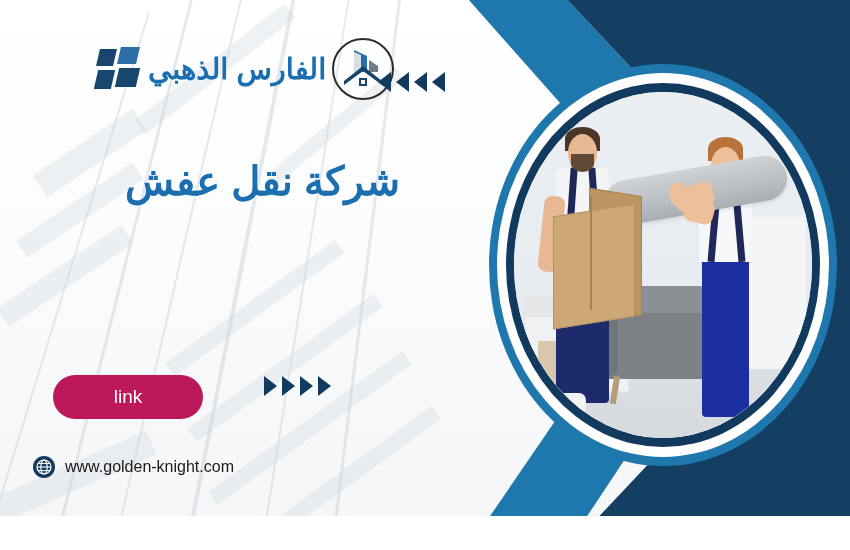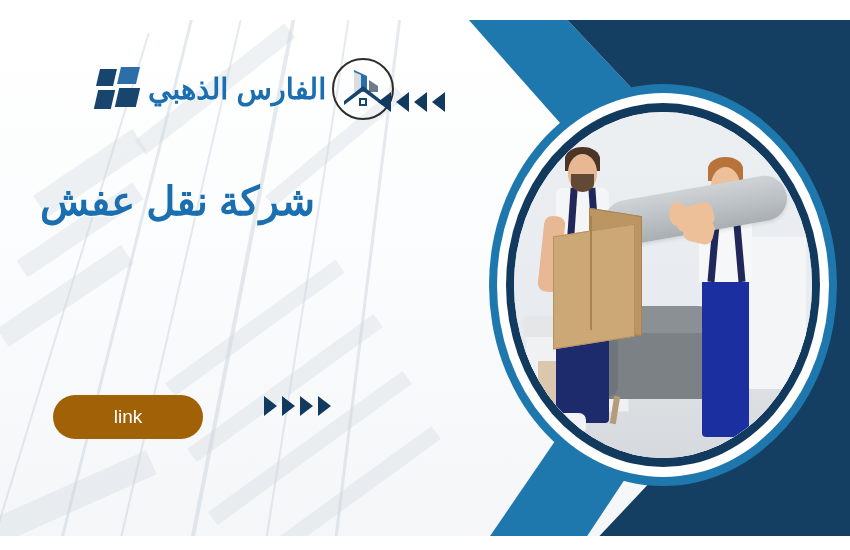--- a/index.html
+++ b/index.html
@@ -1,18 +1,18 @@
 <!DOCTYPE html>
 <html><head>
 <meta charset="utf-8">
 <style>
   html,body{margin:0;padding:0;background:#fff;}
   body{width:850px;height:550px;overflow:hidden;font-family:"Liberation Sans",sans-serif;}
 
-  .banner{position:relative;width:850px;height:516px;overflow:hidden;background:#ffffff;margin-top:20px;}
+  .banner{position:relative;width:850px;height:516px;overflow:hidden;background:#ffffff;}
 
   
   .bg-building{position:absolute;inset:0;overflow:hidden;background:
      linear-gradient(180deg,#ffffff 0%,#fbfcfd 45%,#f4f6f8 100%);}
   .bg-building .bslab{position:absolute;background:rgba(203,211,219,.30);}
   .bg-building .bline{position:absolute;background:rgba(193,202,212,.40);}
 
   
   .xwrap{position:absolute;left:430px;top:0;width:420px;height:550px;}
   .xwrap svg{display:block;}
@@ -80,36 +80,36 @@
   .lm1{left:2px;top:2px;width:17px;height:17px;}
   .lm2{left:23px;top:0px;width:19px;height:17px;background:#2b6ea8 !important;}
   .lm3{left:0px;top:23px;width:17px;height:19px;}
   .lm4{left:21px;top:21px;width:21px;height:19px;background:#1d5party !important;}
   .logo-text{font-size:29px;font-weight:bold;color:#1b6fb0;letter-spacing:0px;
      direction:rtl;margin-left:6px;line-height:1;white-space:nowrap;text-shadow:0 1px 0 rgba(255,255,255,.6);}
   .logo-badge{position:relative;width:66px;height:66px;margin-left:4px;flex:0 0 66px;}
   .logo-badge svg{display:block;}
 
   
-  .headline{position:absolute;left:40px;top:152px;width:360px;text-align:left;direction:rtl;
+  .headline{position:absolute;left:40px;top:152px;width:360px;text-align:right;direction:rtl;
      color:#1b6fb0;font-weight:bold;font-size:40px;line-height:1.45;
      text-shadow:0 1px 1px rgba(255,255,255,.85);}
   .headline .l2{display:block;}
 
   
   .arrows{position:absolute;display:flex;gap:5px;align-items:center;}
   .arrows.top{left:378px;top:72px;}
   .arrows.mid{left:264px;top:376px;}
   .tri{width:0;height:0;border-top:10px solid transparent;border-bottom:10px solid transparent;}
   .tri.left{border-right:13px solid #123a5e;}
   .tri.right{border-left:13px solid #123a5e;}
 
   
   .link-btn{position:absolute;left:53px;top:375px;width:150px;height:44px;border-radius:24px;
-     background:#a16207;color:#ffffff;font-size:19px;display:flex;align-items:center;justify-content:center;
+     background:#be185d;color:#ffffff;font-size:19px;display:flex;align-items:center;justify-content:center;
      cursor:pointer;border:none;}
 
   
   .url-row{position:absolute;left:32px;top:455px;display:flex;align-items:center;gap:9px;}
   .globe{width:24px;height:24px;flex:0 0 24px;}
   .url-text{font-size:16px;color:#1b1b1b;}
 </style>
 </head>
 <body>
 
@@ -233,14 +233,27 @@
 
   <div class="arrows mid">
     <span class="tri right"></span>
     <span class="tri right"></span>
     <span class="tri right"></span>
     <span class="tri right"></span>
   </div>
 
   <div class="link-btn">link</div>
 
+  <div class="url-row">
+    <span class="globe">
+      <svg width="24" height="24" viewBox="0 0 24 24">
+        <circle cx="12" cy="12" r="11" fill="#123a5e"></circle>
+        <circle cx="12" cy="12" r="7" fill="none" stroke="#ffffff" stroke-width="1.2"></circle>
+        <ellipse cx="12" cy="12" rx="3.2" ry="7" fill="none" stroke="#ffffff" stroke-width="1.1"></ellipse>
+        <line x1="5" y1="12" x2="19" y2="12" stroke="#ffffff" stroke-width="1.1"></line>
+        <line x1="6" y1="8.4" x2="18" y2="8.4" stroke="#ffffff" stroke-width="1"></line>
+        <line x1="6" y1="15.6" x2="18" y2="15.6" stroke="#ffffff" stroke-width="1"></line>
+      </svg>
+    </span>
+    <span class="url-text">www.golden-knight.com</span>
+  </div>
 
 </div>
 
 </body></html>

